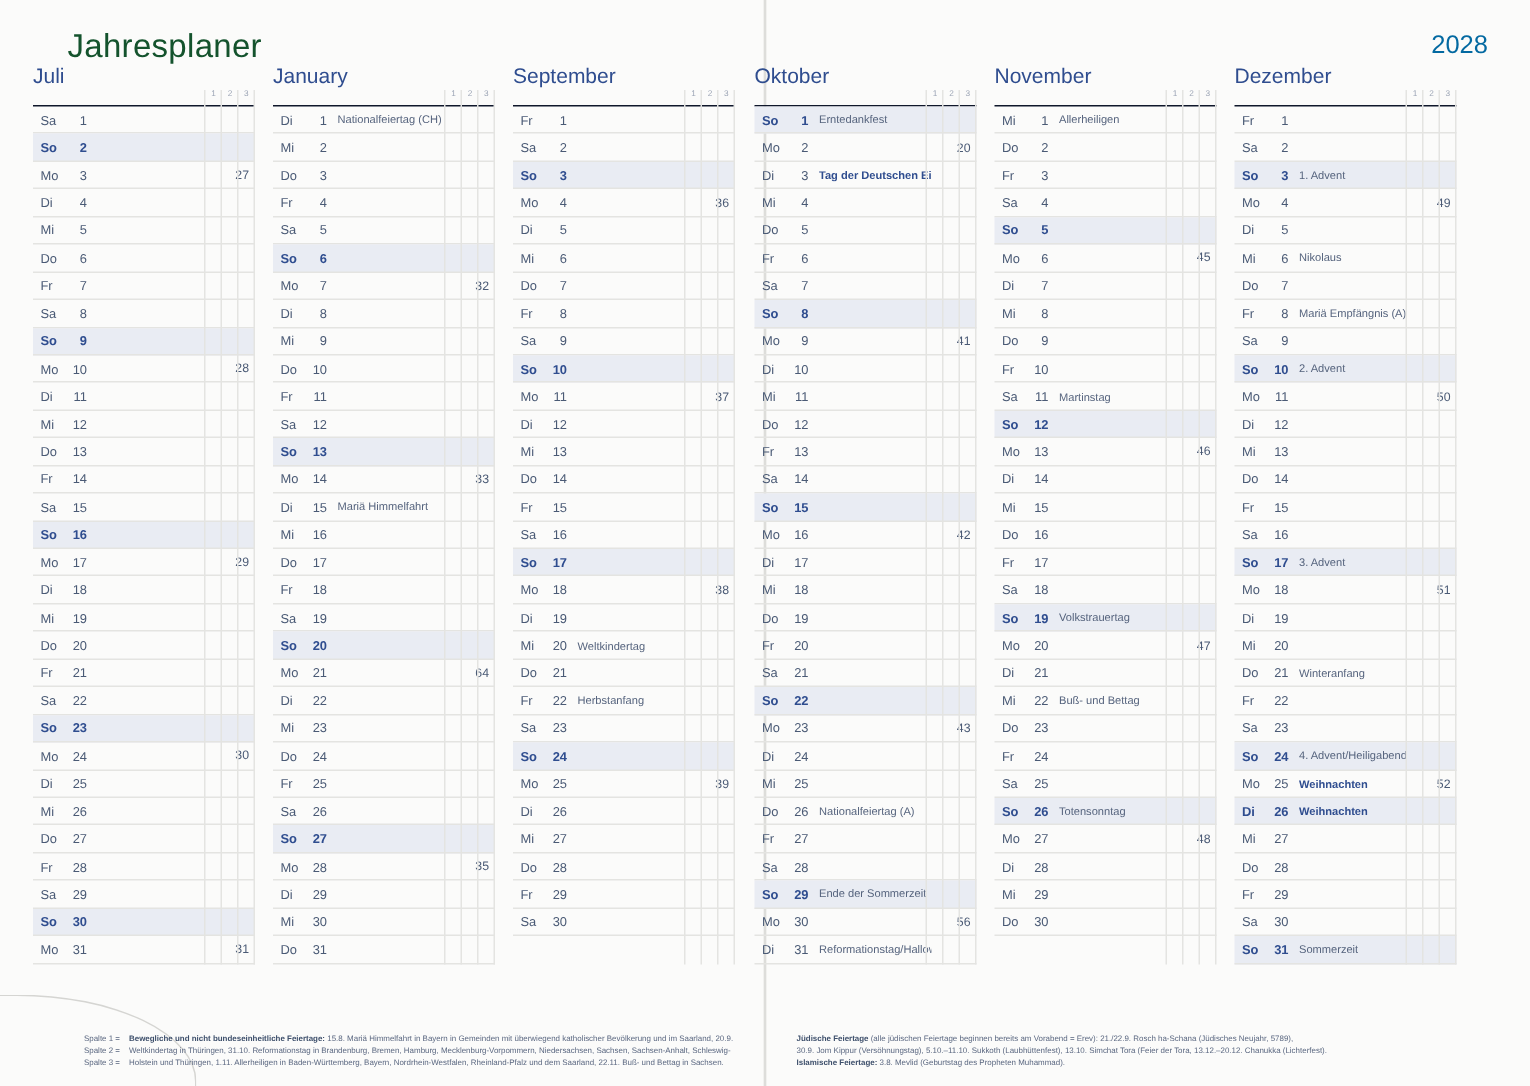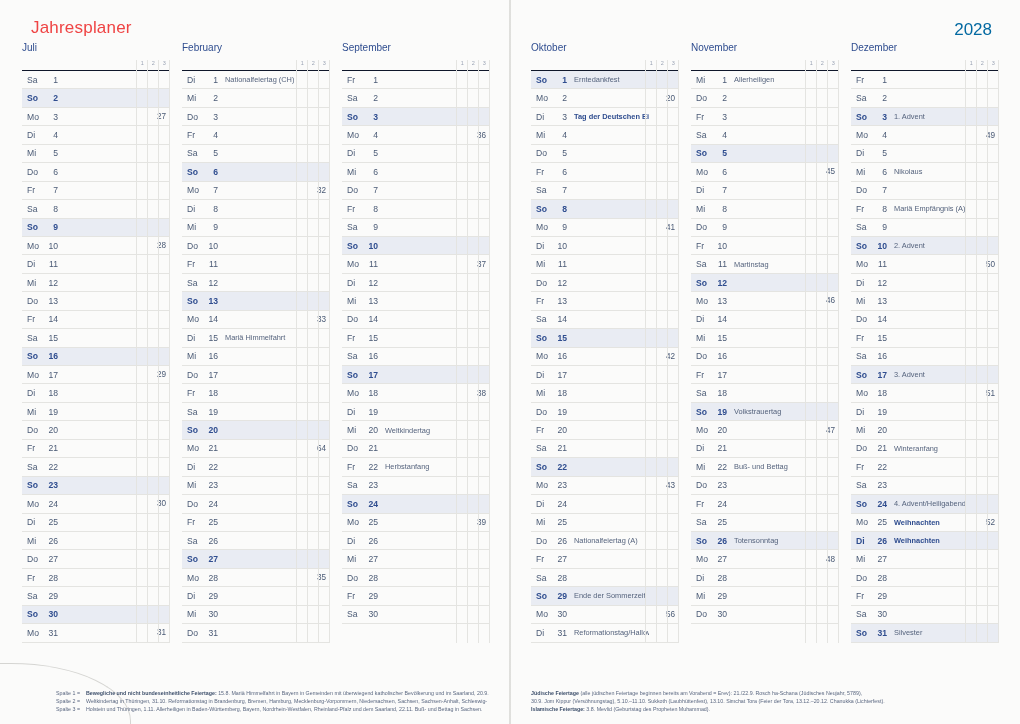--- a/index.html
+++ b/index.html
@@ -13,35 +13,35 @@
   }
   .page{
     position:absolute;left:0;top:0;width:1020px;height:724px;
     background:#fbfbfa;
   }
   .gutter{
     position:absolute;left:509px;top:0;width:2px;height:724px;
     background:linear-gradient(to right,#e7e7e4,#d8d8d5,#e7e7e4);
   }
   .title{
-    position:absolute;left:31px;top:18px;
-    font-size:17px;color:#ef4444;letter-spacing:.2px;
+    position:absolute;left:45px;top:18px;
+    font-size:22px;color:#14532d;letter-spacing:.2px;
   }
   .year{
     position:absolute;right:28px;top:20px;
     font-size:17px;color:#0369a1;font-weight:400;
   }
   .half{position:absolute;top:42px;}
   .half.left{left:22px;}
-  .half.right{left:531px;}
+  .half.right{left:503px;}
   .months{display:flex;}
   .month{width:148px;margin-right:12px;position:relative;}
   .month:last-child{margin-right:0;}
   .m-name{
-    font-size:10px;color:#2f4d8f;margin-bottom:10px;height:18px;
+    font-size:14px;color:#2f4d8f;margin-bottom:10px;height:18px;
     white-space:nowrap;
   }
   .colnums{
     position:absolute;right:1px;top:18px;
     font-size:5.5px;color:#9aa3b4;letter-spacing:3.2px;
   }
   .grid{
     border-top:1px solid #0f172a;
   }
   .row{
@@ -291,21 +291,21 @@
               <span class="hol"></span>
               <span class="wk">31</span>
             </div>
           </div>
           <div class="vrule v1"></div>
           <div class="vrule v2"></div>
           <div class="vrule v3"></div>
           <div class="vrule v4"></div>
         </div>
         <div class="month">
-          <div class="m-name">February</div>
+          <div class="m-name">January</div>
           <div class="colnums">1 2 3</div>
           <div class="grid">
             <div class="row">
               <span class="wd">Di</span>
               <span class="dd">1</span>
               <span class="hol">Nationalfeiertag (CH)</span>
               <span class="wk"></span>
             </div>
             <div class="row">
               <span class="wd">Mi</span>
@@ -1254,21 +1254,21 @@
             </div>
             <div class="row">
               <span class="wd">Sa</span>
               <span class="dd">30</span>
               <span class="hol"></span>
               <span class="wk"></span>
             </div>
             <div class="row sun">
               <span class="wd">So</span>
               <span class="dd">31</span>
-              <span class="hol">Silvester</span>
+              <span class="hol">Sommerzeit</span>
               <span class="wk"></span>
             </div>
           </div>
           <div class="vrule v1"></div>
           <div class="vrule v2"></div>
           <div class="vrule v3"></div>
           <div class="vrule v4"></div>
         </div>
       </div>
   </div>

